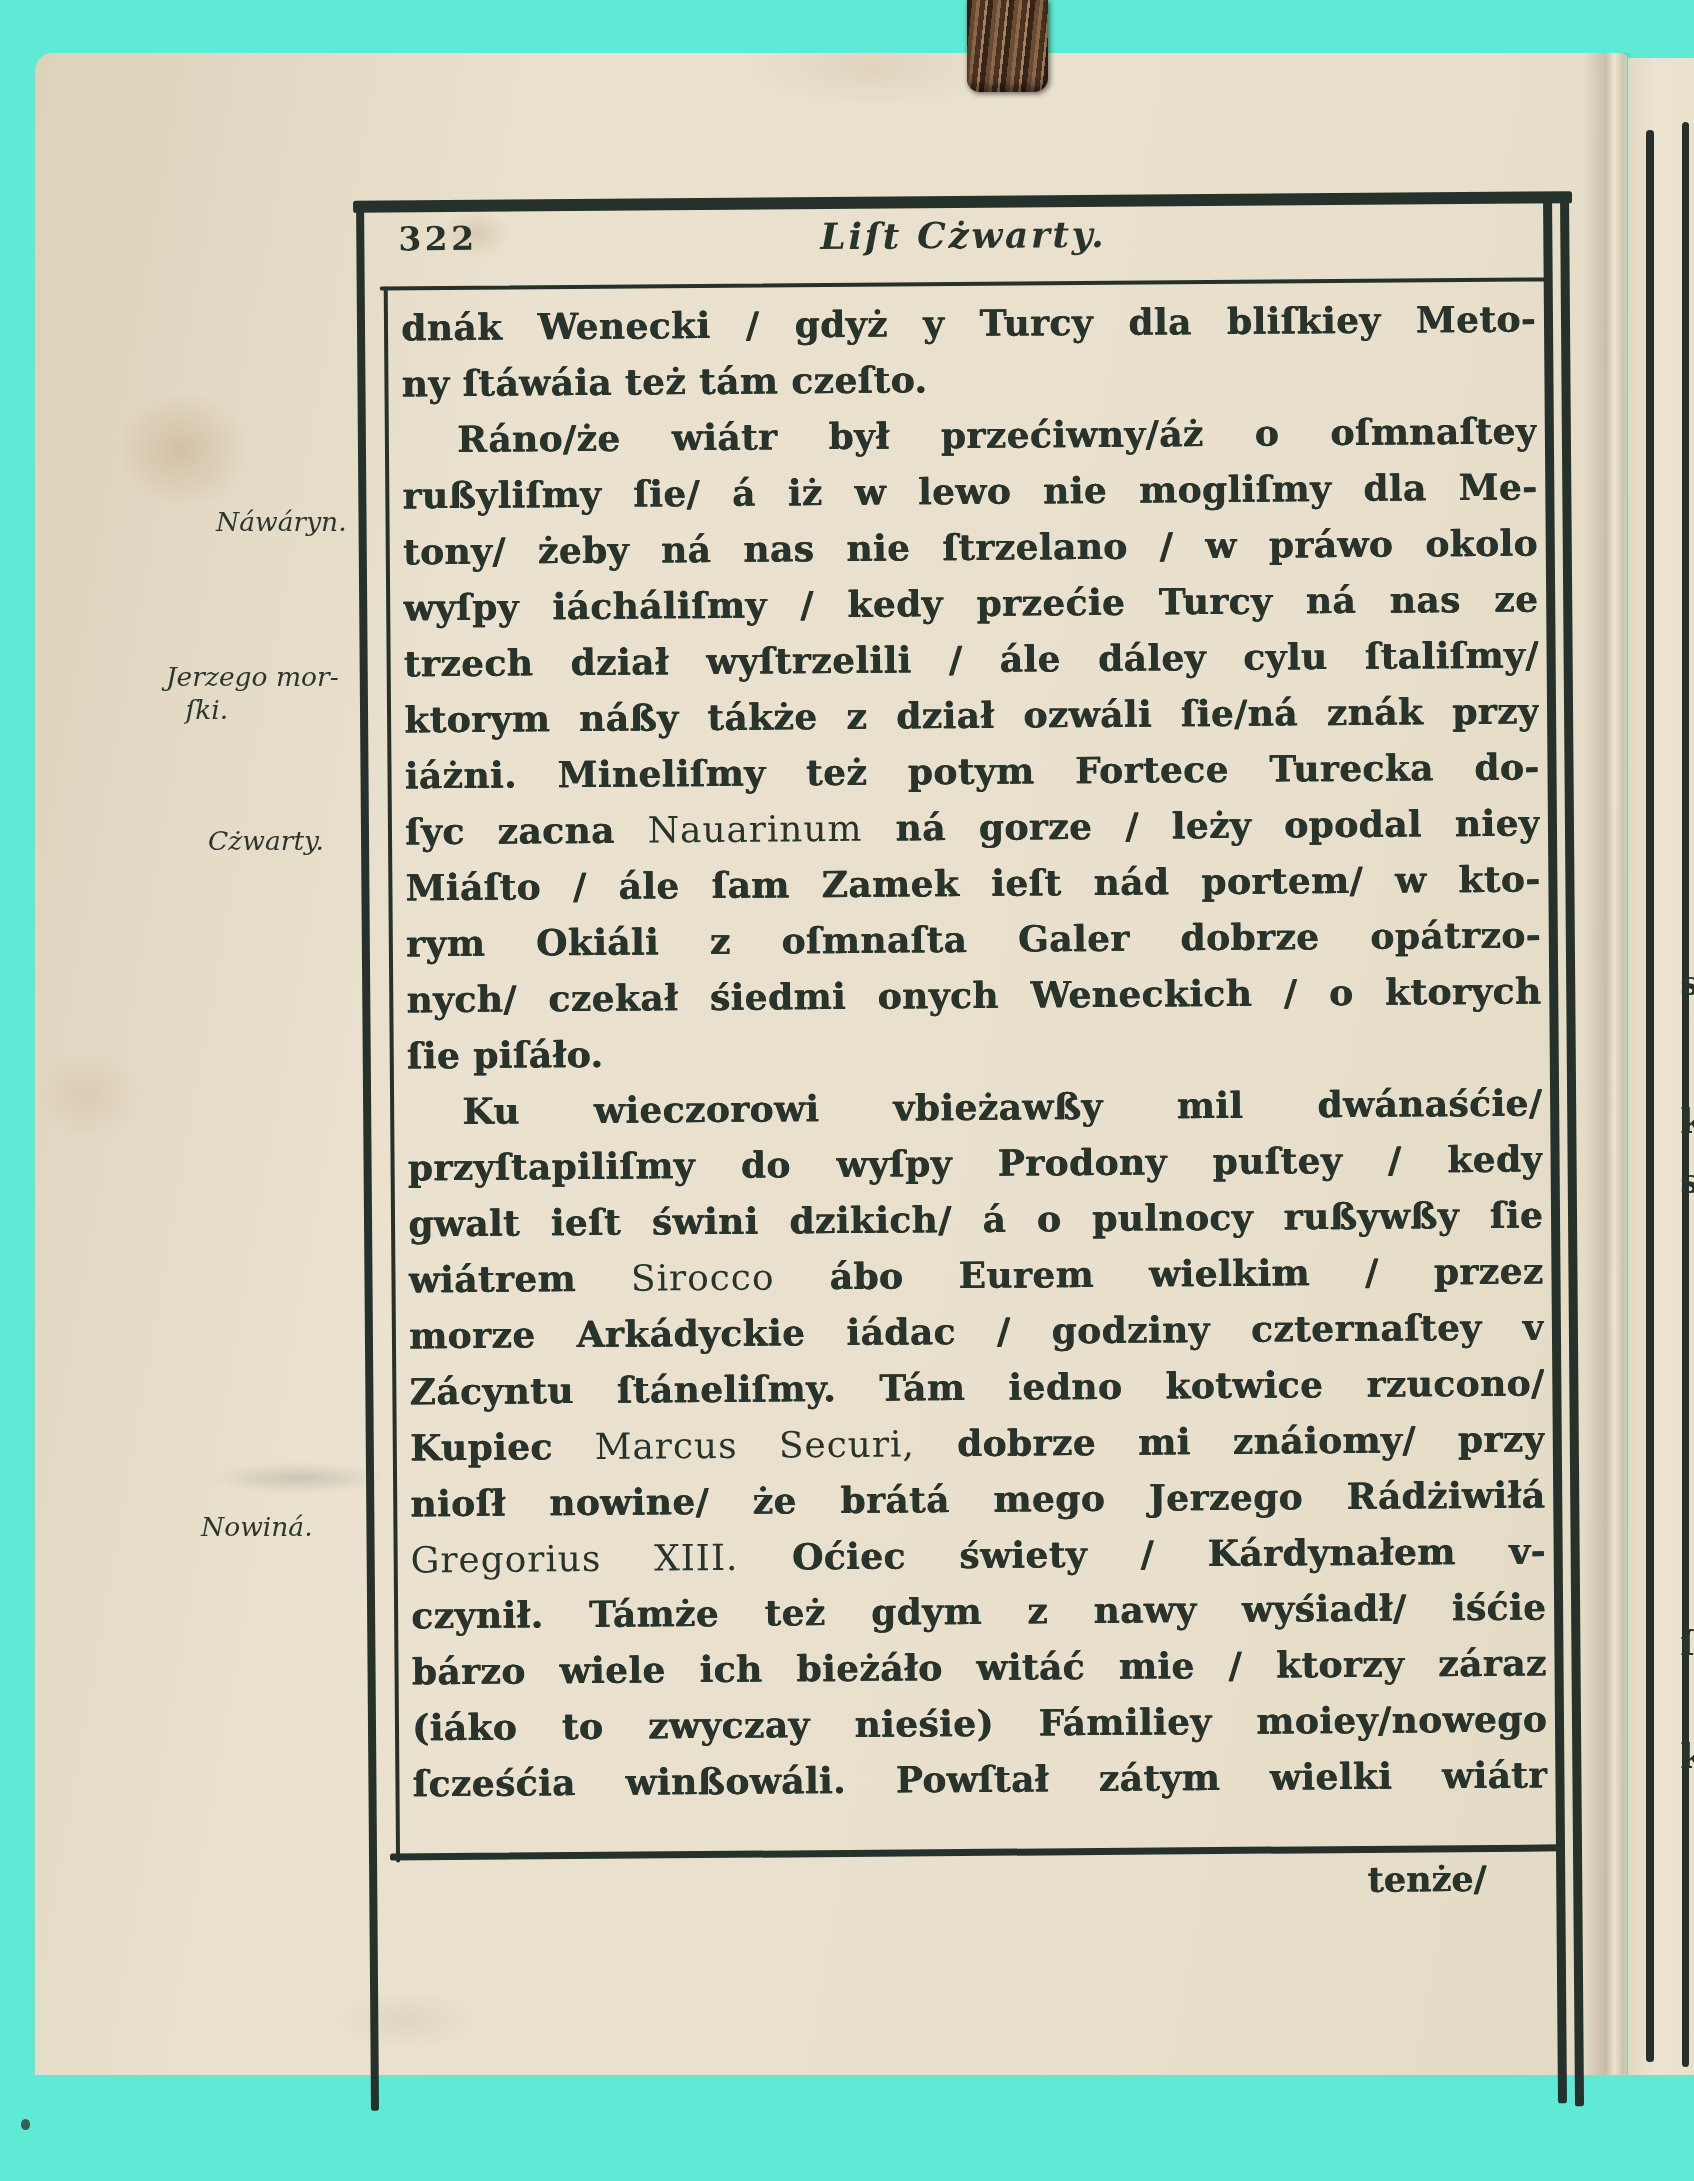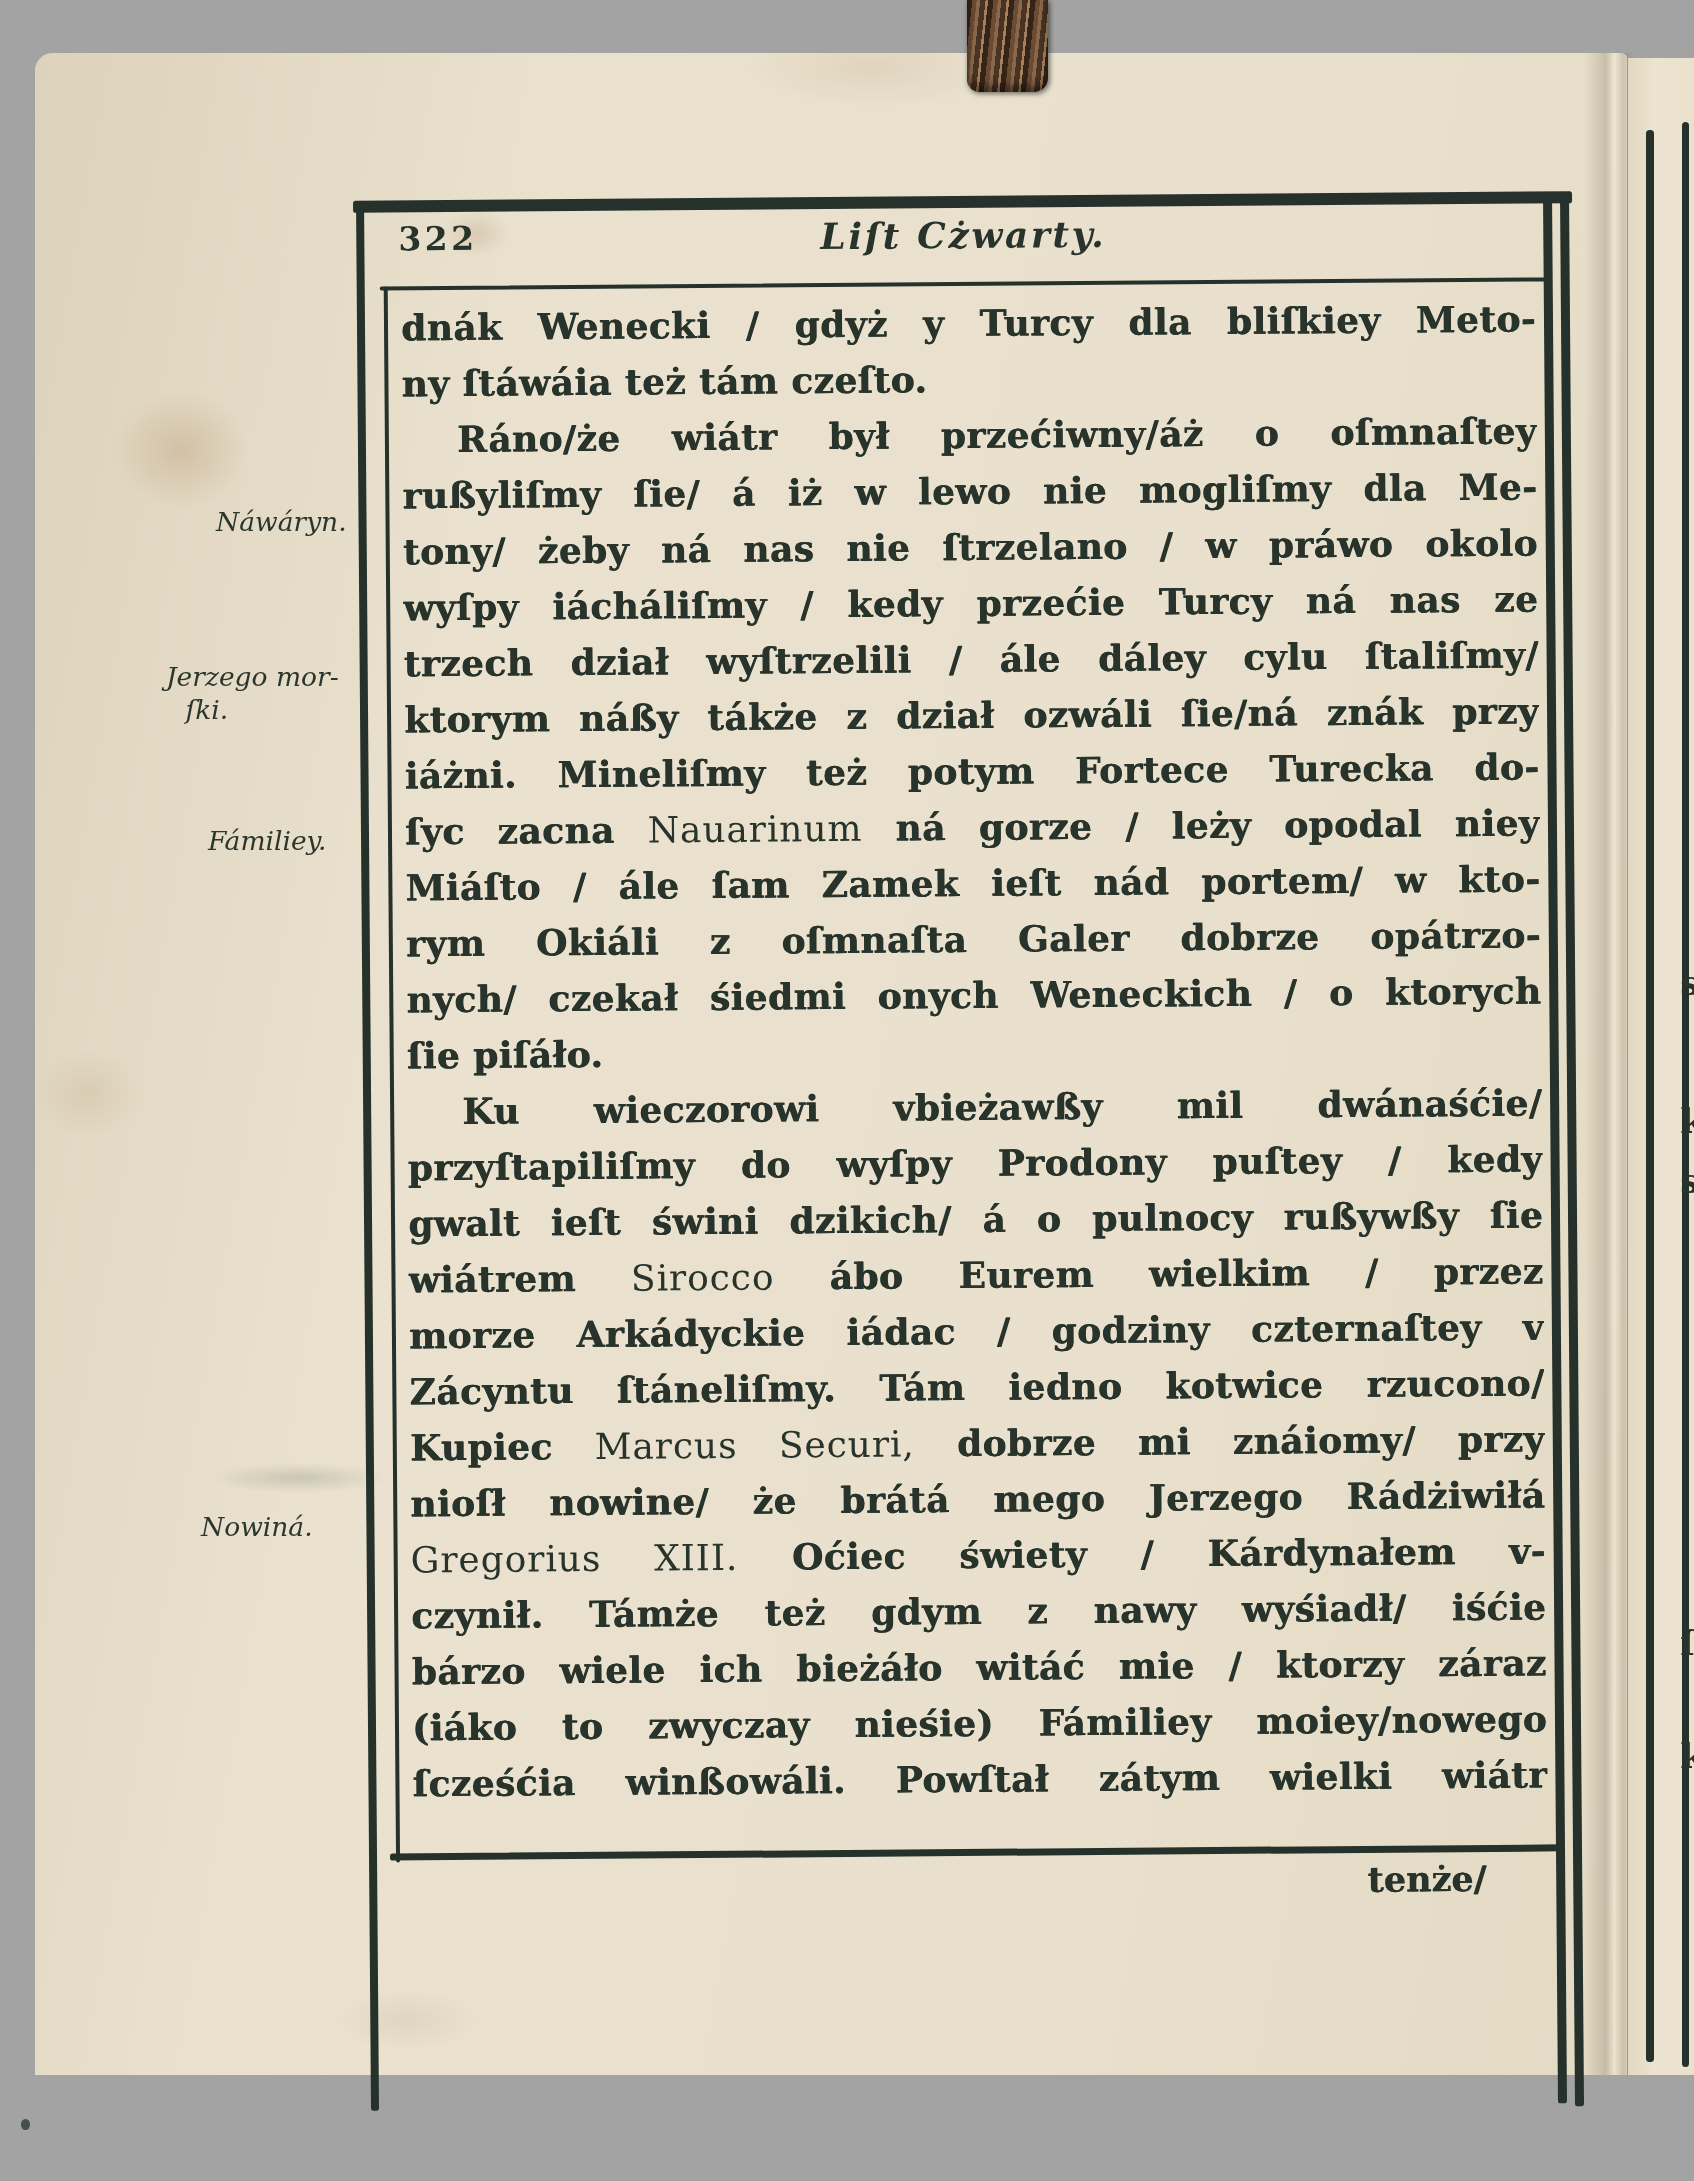--- a/index.html
+++ b/index.html
@@ -1,17 +1,17 @@
 <!DOCTYPE html>
 <html style="font-size:14px"><head>
 <meta charset="utf-8">
 <style>
   html,body{margin:0;padding:0;background:#0e1813;}
   .stage{position:relative;width:1695px;height:2182px;overflow:hidden;
-         background:#a3a3a3;font-family:"DejaVu Serif",serif;}
+         background:#5eead4;font-family:"DejaVu Serif",serif;}
   
   .fore-edge{position:absolute;left:30px;top:51px;width:131px;height:2026px;
     background:
       linear-gradient(90deg,rgba(40,20,15,.45),rgba(0,0,0,0) 30%),
       repeating-linear-gradient(90deg,
         #caa violet 0,#c8a396 0 4.4px,#a97f70 4.4px 7px,#e0cfc0 7px 9.7px,
         #b68c7d 9.7px 13.2px,#dcc9b8 13.2px 17px,#99695c 17px 18.5px,#d5bfae 18.5px 23px);
     border-radius:23px 0 0 16px;}
   .main-page{position:absolute;left:35px;top:53px;width:1592px;height:2022px;
     background:
@@ -128,21 +128,21 @@
     </div>
 
     <div class="mn mn1">
       <span>Náwáryn.</span>
     </div>
     <div class="mn mn2">
       <span>Jerzego mor-</span>
       <span class="l2">ſki.</span>
     </div>
     <div class="mn mn3">
-      <span>Fámiliey.</span>
+      <span>Cżwarty.</span>
     </div>
     <div class="ghost"></div>
     <div class="mn mn4">
       <span>Nowiná.</span>
     </div>
   </div>
 
   <div class="gutter"></div>
 
   <div class="sliver">

